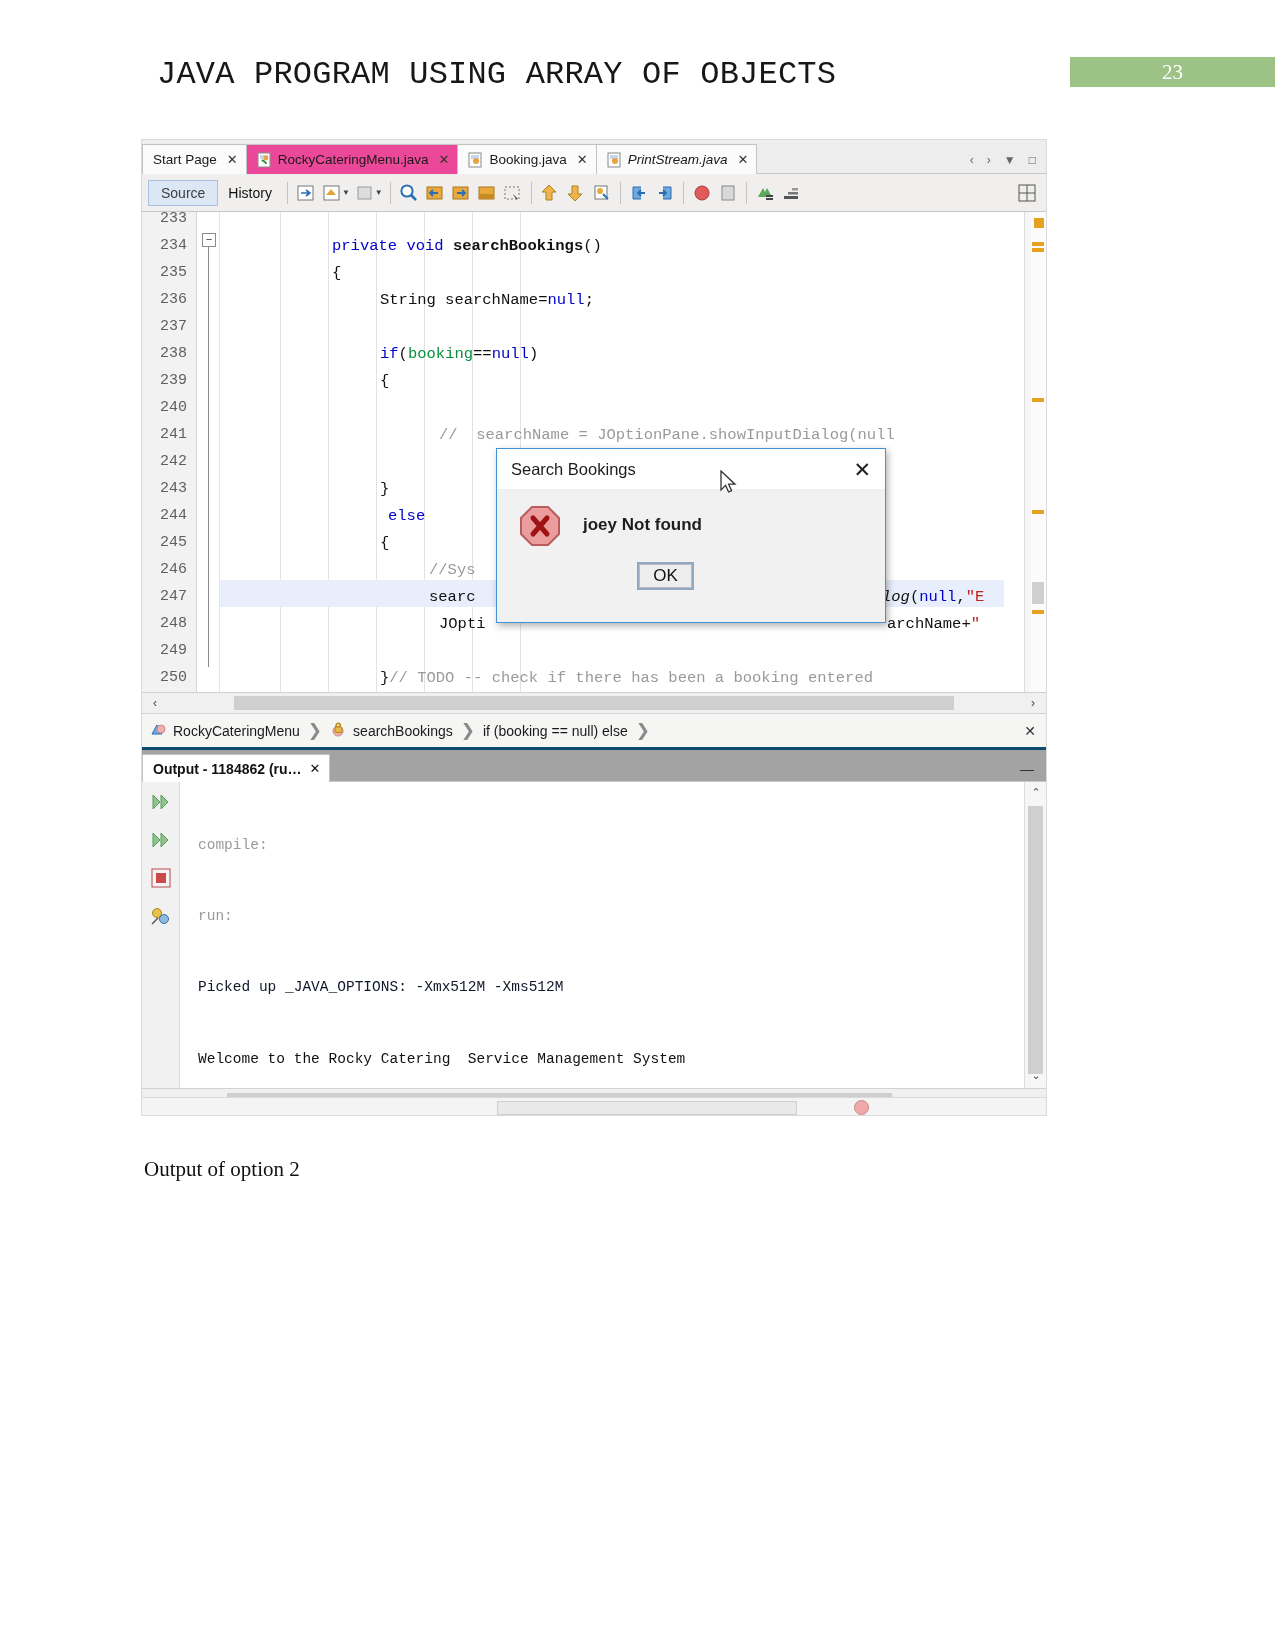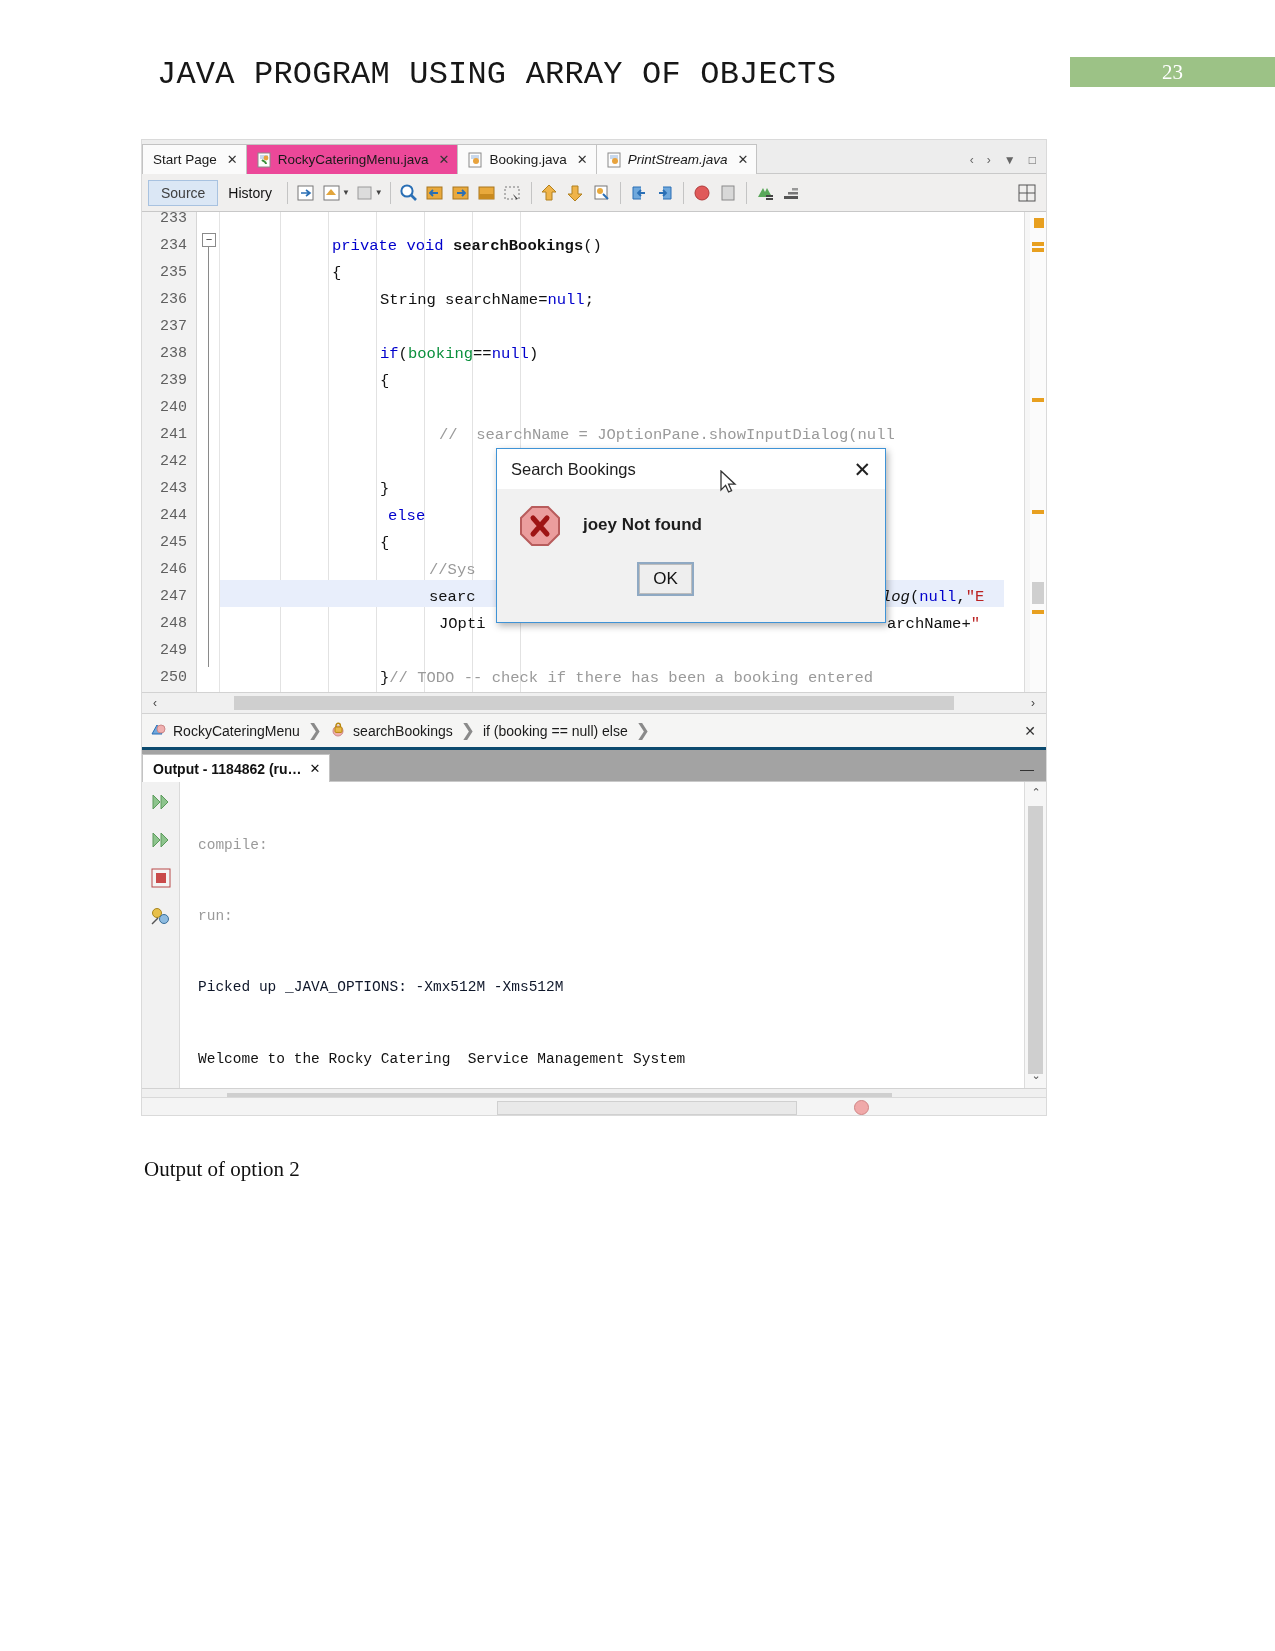--- a/index.html
+++ b/index.html
@@ -225,21 +225,21 @@
   #dialog-close { font-size:21px; color:#222; line-height:1; padding:0 4px; }
   #dialog-content { position:relative; height:88px; }
   #dialog-icon { position:absolute; left:22px; top:16px; width:42px; height:42px; }
   #dialog-message {
     position:absolute; left:86px; top:26px;
     font-size:17px; font-weight:bold; color:#1d1d1d;
     font-family:"Liberation Sans", sans-serif;
   }
   #dialog-ok {
     position:absolute; left:140px; top:113px;
-    width:57px; height:34px;
+    width:57px; height:28px;
     background:#eeeeee; border:2px solid #8fa9c3;
     display:flex; align-items:center; justify-content:center;
     font-size:17px; color:#111; font-family:"Liberation Sans", sans-serif;
   }
   #dialog-ok .inner {
     width:100%; height:100%; border:1px solid #bdbdbd;
     display:flex; align-items:center; justify-content:center;
   }
   #cursor-arrow { position:absolute; left:578px; top:330px; width:18px; height:26px; z-index:45; }
 

